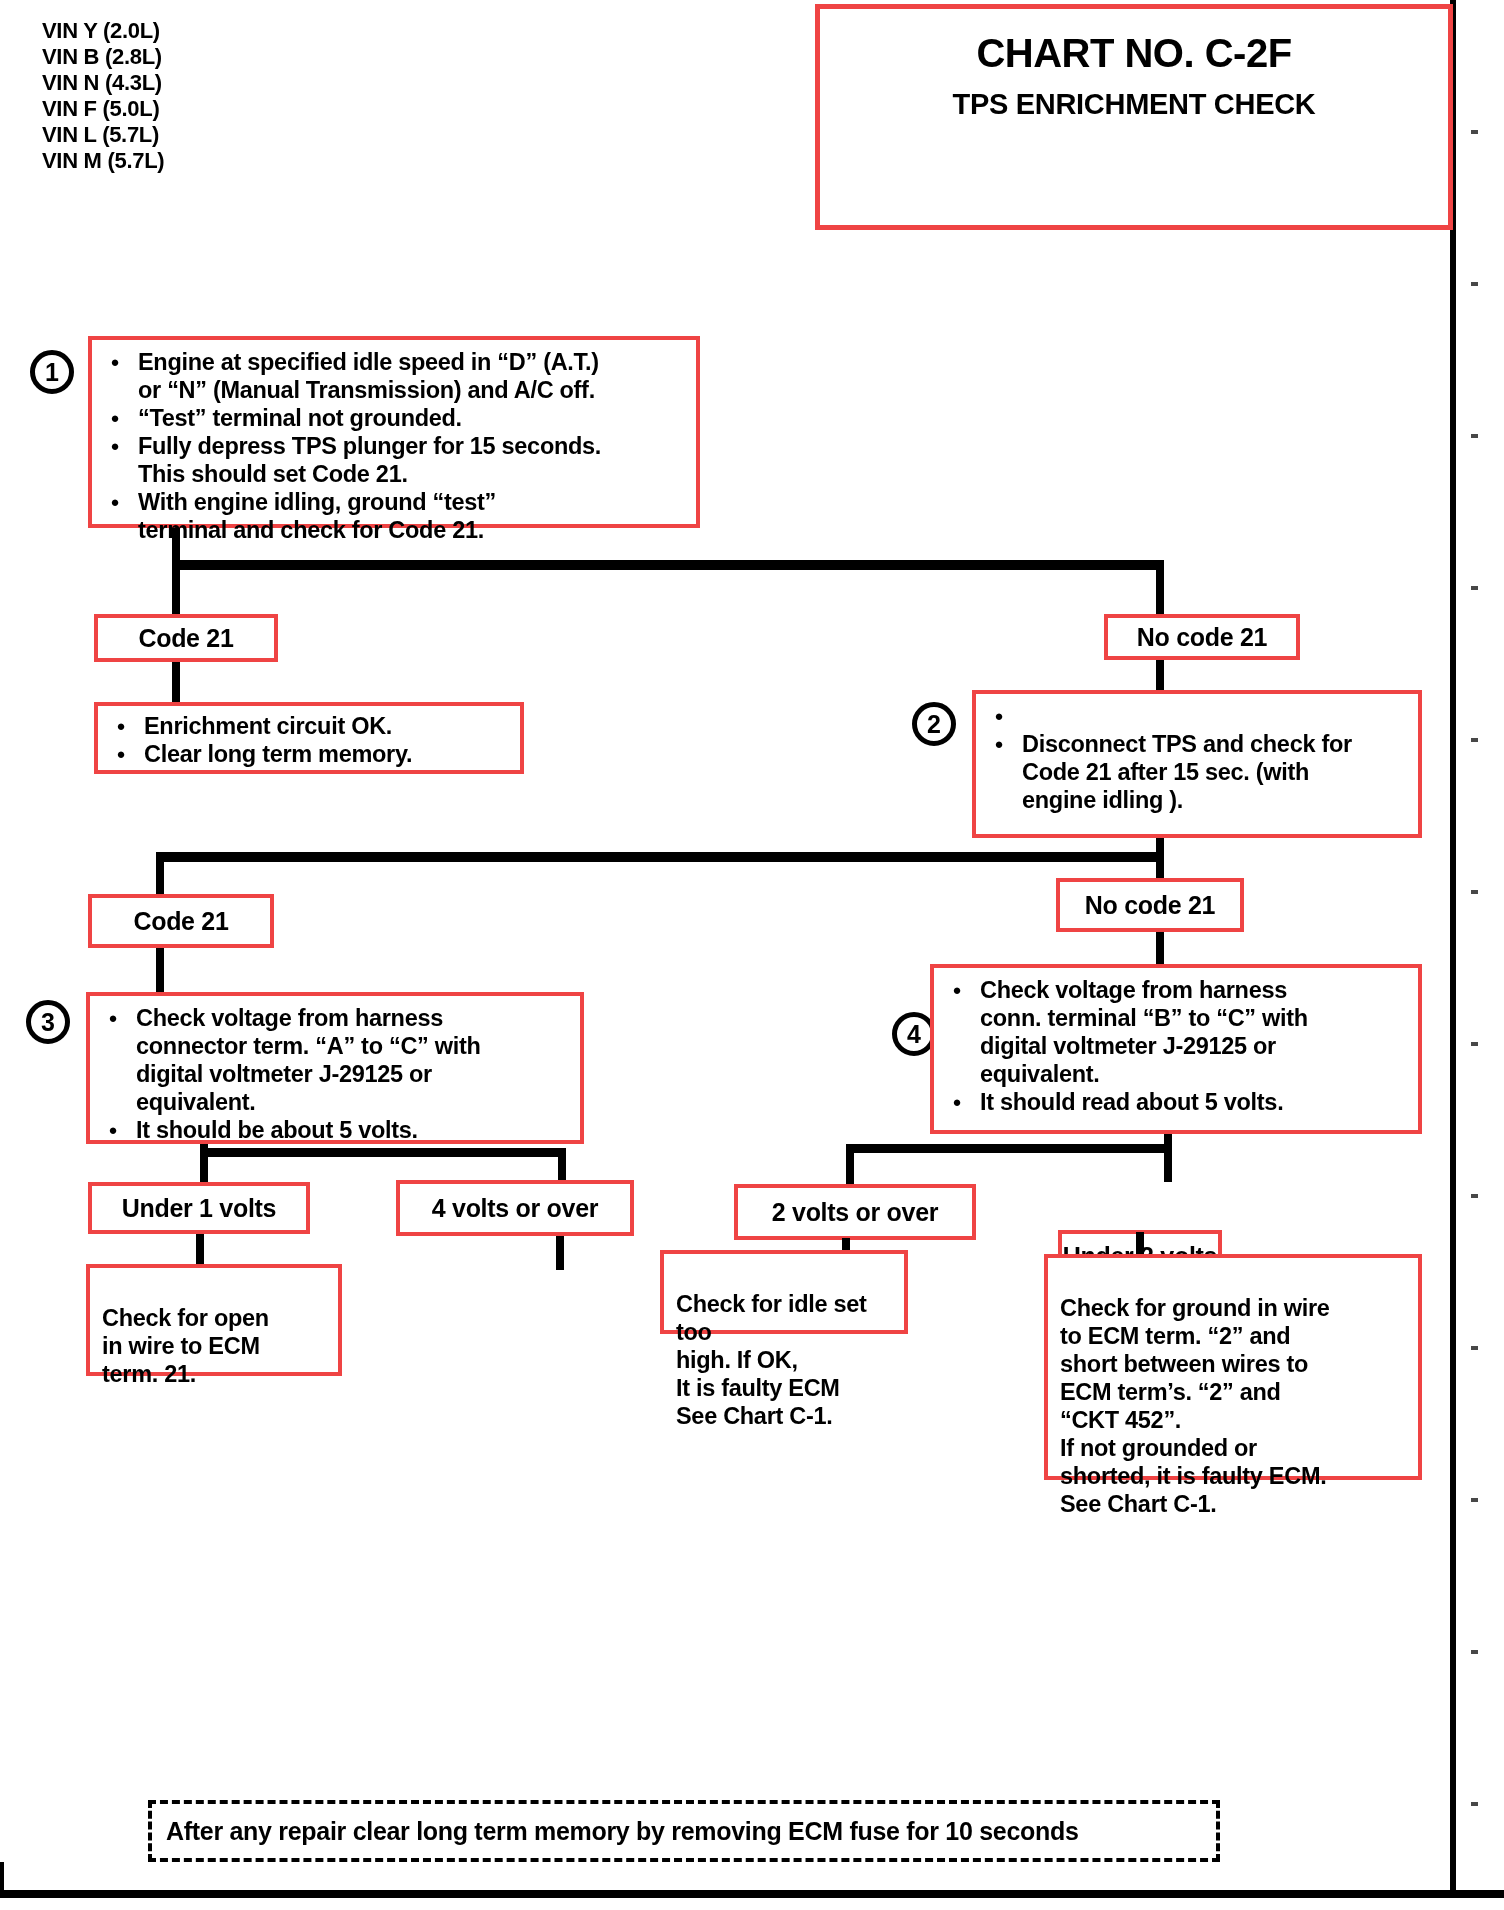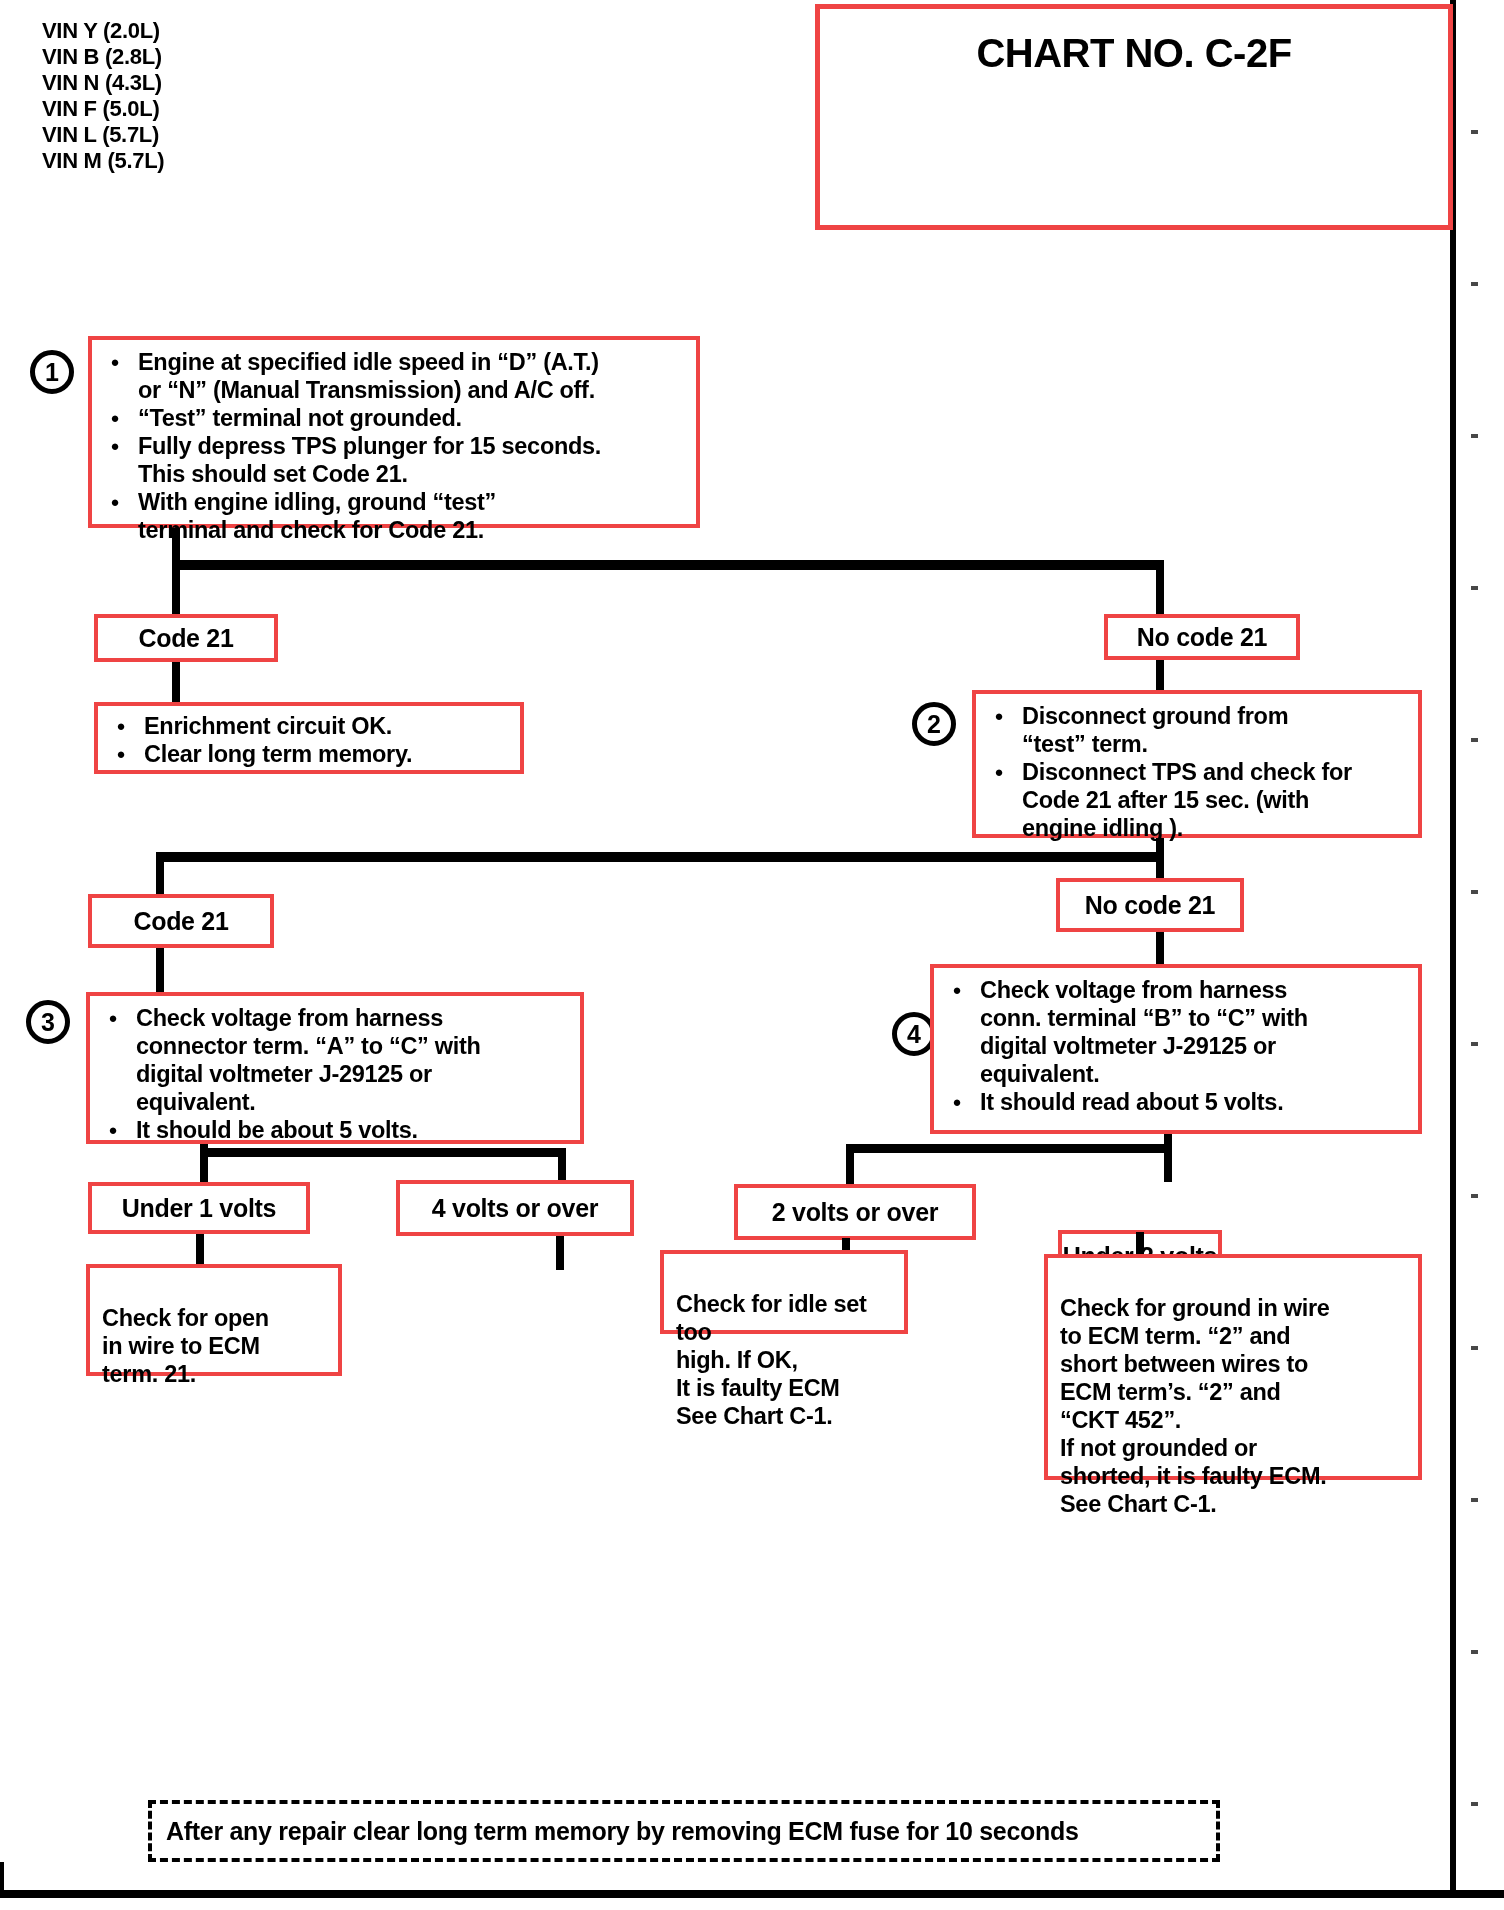--- a/index.html
+++ b/index.html
@@ -52,20 +52,21 @@
 
   <div class="abs vin" style="left:42px;top:18px;">VIN Y (2.0L)
 VIN B (2.8L)
 VIN N (4.3L)
 VIN F (5.0L)
 VIN L (5.7L)
 VIN M (5.7L)</div>
 
   <div class="box titlebox" style="left:815px;top:4px;width:638px;height:226px;">
     <div class="title">CHART NO. C-2F</div>
+    <div class="subtitle">TPS ENRICHMENT CHECK</div>
   </div>
 
   <div class="circ" style="left:30px;top:350px;">1</div>
   <div class="box padv" style="left:88px;top:336px;width:612px;height:192px;">
     <div class="brow">
         <span class="dot">●</span>
         <span class="btxt">Engine at specified idle speed in “D” (A.T.)
 or “N” (Manual Transmission) and A/C off.</span>
       </div>
     <div class="brow">
@@ -106,22 +107,20 @@
 
   <div class="box dec" style="left:1104px;top:614px;width:196px;height:46px;">
     <span>No code 21</span>
   </div>
   <div class="line" style="left:1156px;top:660px;width:8px;height:32px;"></div>
 
   <div class="circ" style="left:912px;top:702px;">2</div>
   <div class="box padv" style="left:972px;top:690px;width:450px;height:148px;">
     <div class="brow">
         <span class="dot">●</span>
-        <span class="btxt">Disconnect ground from
-“test” term.</span>
       </div>
     <div class="brow">
         <span class="dot">●</span>
         <span class="btxt">Disconnect TPS and check for
 Code 21 after 15 sec. (with
 engine idling ).</span>
       </div>
   </div>
 
   <div class="line" style="left:1156px;top:838px;width:8px;height:22px;"></div>

